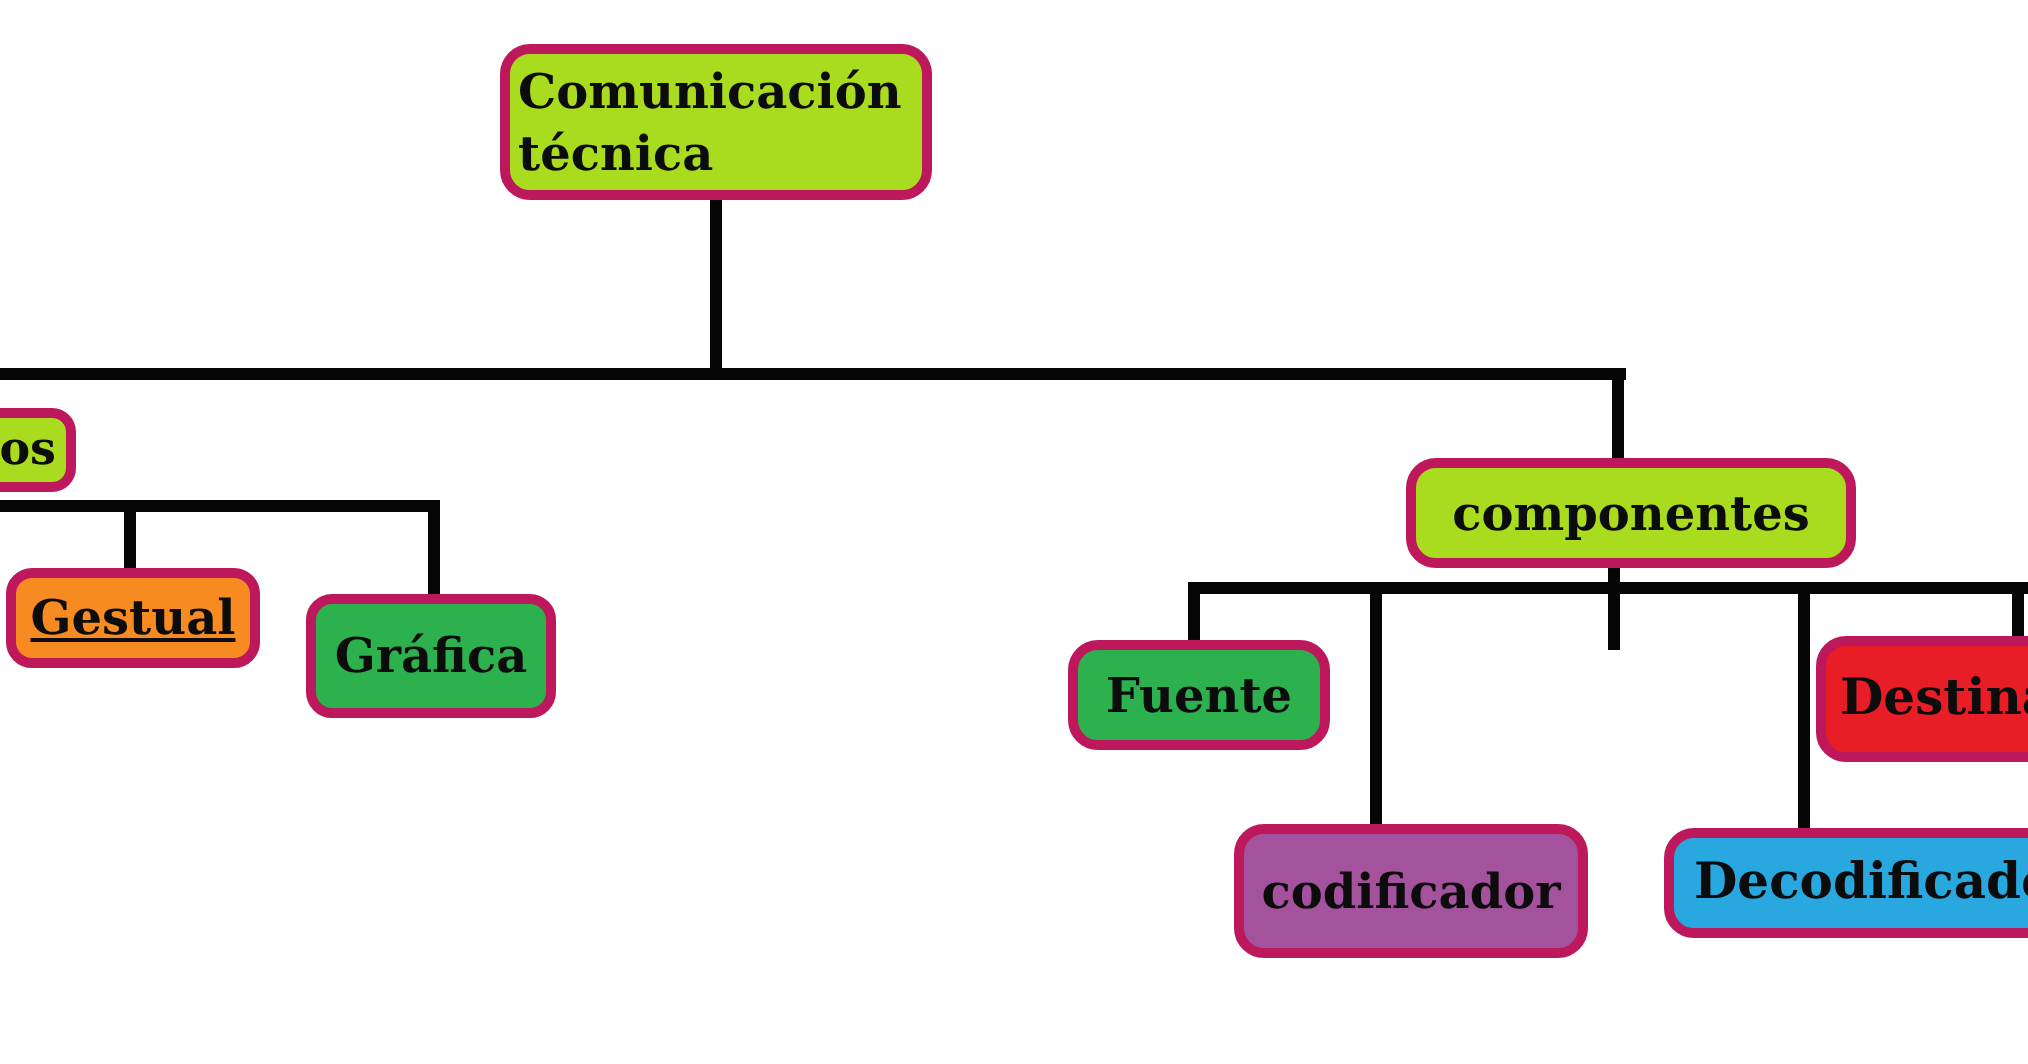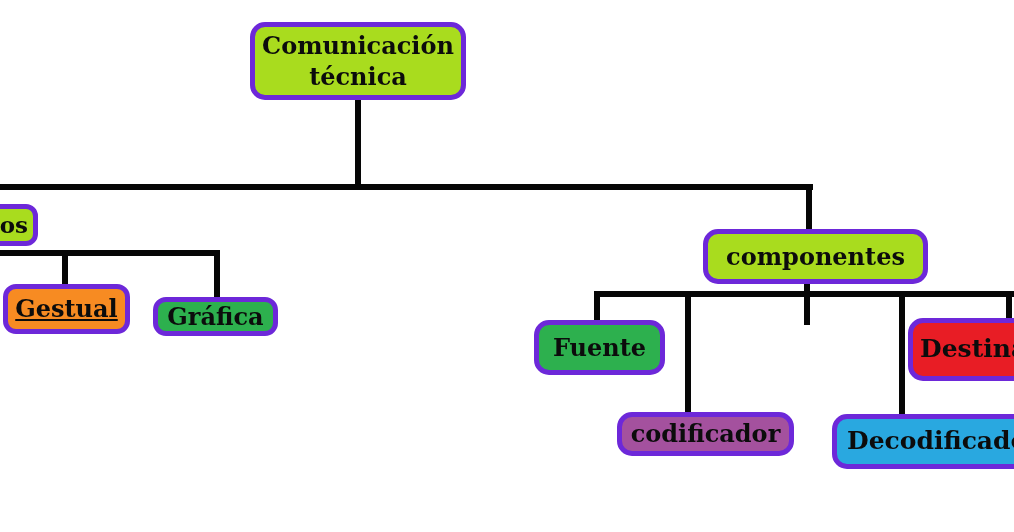--- a/index.html
+++ b/index.html
@@ -11,45 +11,45 @@
     position: relative;
     width: 1014px;
     height: 532px;
     background: #ffffff;
     overflow: hidden;
     font-family: "DejaVu Serif", "Liberation Serif", serif;
   }
   .node {
     position: absolute;
     box-sizing: border-box;
-    border: 5px solid #6d28d9;
+    border: 5px solid #be185d;
     border-radius: 15px;
     display: flex;
     align-items: center;
     justify-content: center;
-    text-align: center;
+    text-align: left;
     font-weight: bold;
     color: #0c0c0c;
     font-size: 24px;
     line-height: 1.3;
   }
   .line {
     position: absolute;
     background: #060606;
   }
   
   .n-root        { left: 250px; top: 22px;  width: 216px; height: 78px; padding: 0 4px; }
   .n-ios        { left: -60px; top: 204px; width: 98px;  height: 42px; justify-content: flex-end; padding-right: 5px; font-size: 23px; border-radius: 12px; }
   .n-gestual    { left: 3px;   top: 284px; width: 127px; height: 50px; border-radius: 13px; text-decoration: underline; }
-  .n-grafica    { left: 153px; top: 297px; width: 125px; height: 39px; border-radius: 13px; }
+  .n-grafica    { left: 153px; top: 297px; width: 125px; height: 62px; border-radius: 13px; }
   .n-componentes{ left: 703px; top: 229px; width: 225px; height: 55px; border-radius: 15px; }
   .n-fuente     { left: 534px; top: 320px; width: 131px; height: 55px; }
   .n-transmisor { left: 697px; top: 323px; width: 193px; height: 54px; }
   .n-destina    { left: 908px; top: 318px; width: 182px; height: 63px; justify-content: flex-start; padding-left: 7px; font-size: 25px; }
-  .n-codificador{ left: 617px; top: 412px; width: 177px; height: 44px; }
+  .n-codificador{ left: 617px; top: 412px; width: 177px; height: 67px; }
   .n-decodificador { left: 832px; top: 414px; width: 212px; height: 55px; justify-content: flex-start; padding-left: 10px; font-size: 25px; }
   
   .l-root-stem          { left: 355px;  top: 100px; width: 6px;   height: 88px; }
   .l-main-horizontal    { left: -10px;  top: 184px; width: 823px; height: 6px; }
   .l-componentes-stem   { left: 806px;  top: 184px; width: 6px;   height: 46px; }
   .l-left-horizontal    { left: -10px;  top: 250px; width: 230px; height: 6px; }
   .l-gestual-stem       { left: 62px;   top: 250px; width: 6px;   height: 51px; }
   .l-grafica-stem       { left: 214px;  top: 250px; width: 6px;   height: 48px; }
   .l-right-horizontal   { left: 594px;  top: 291px; width: 421px; height: 6px; }
   .l-fuente-stem        { left: 594px;  top: 291px; width: 6px;   height: 31px; }

